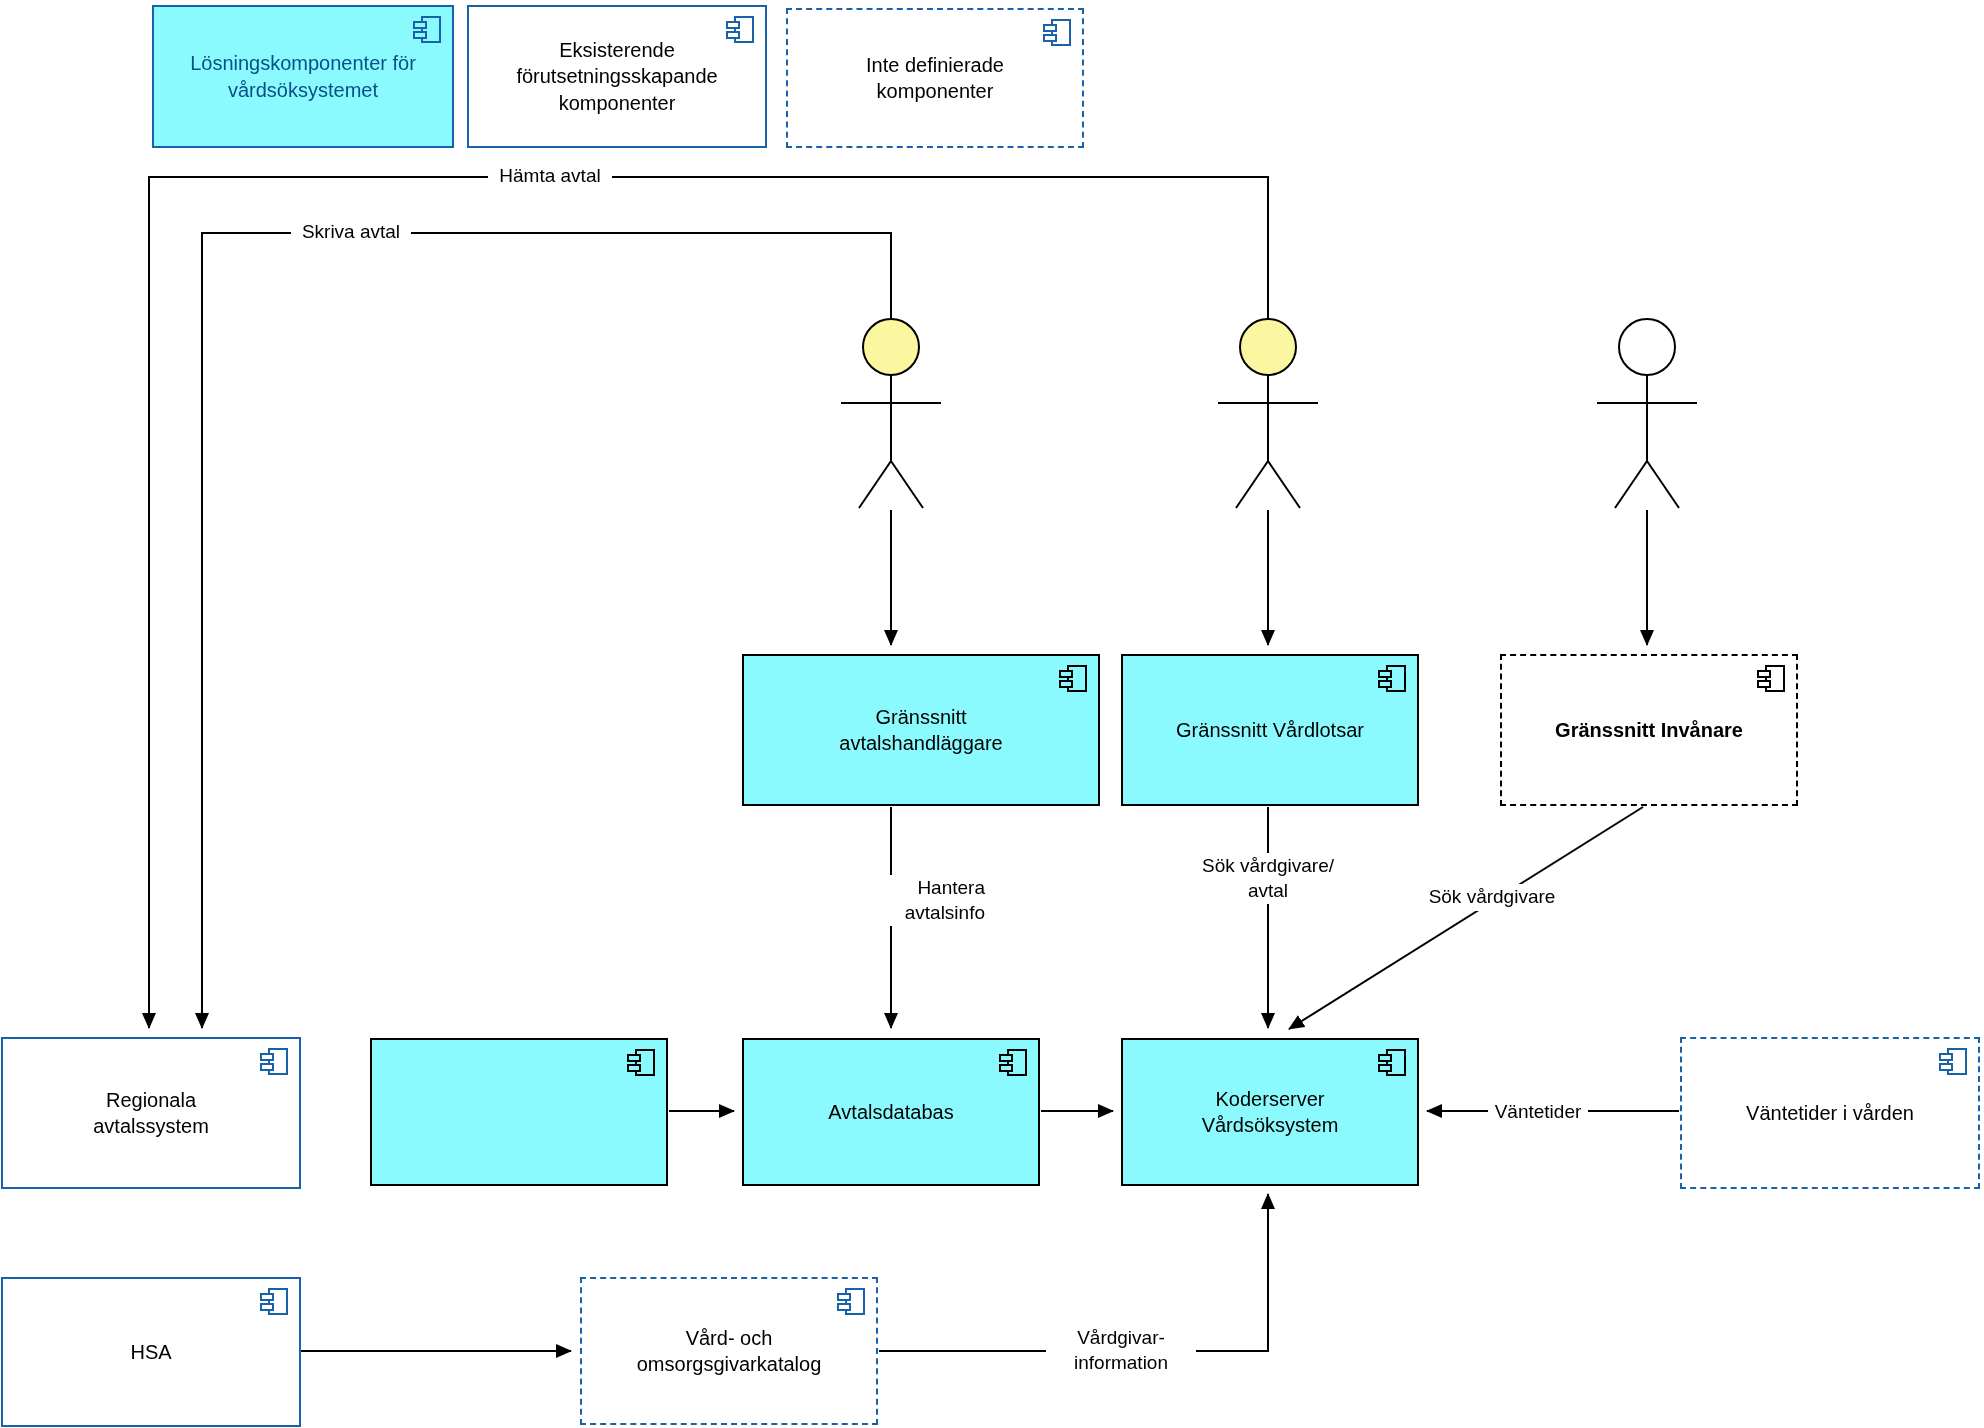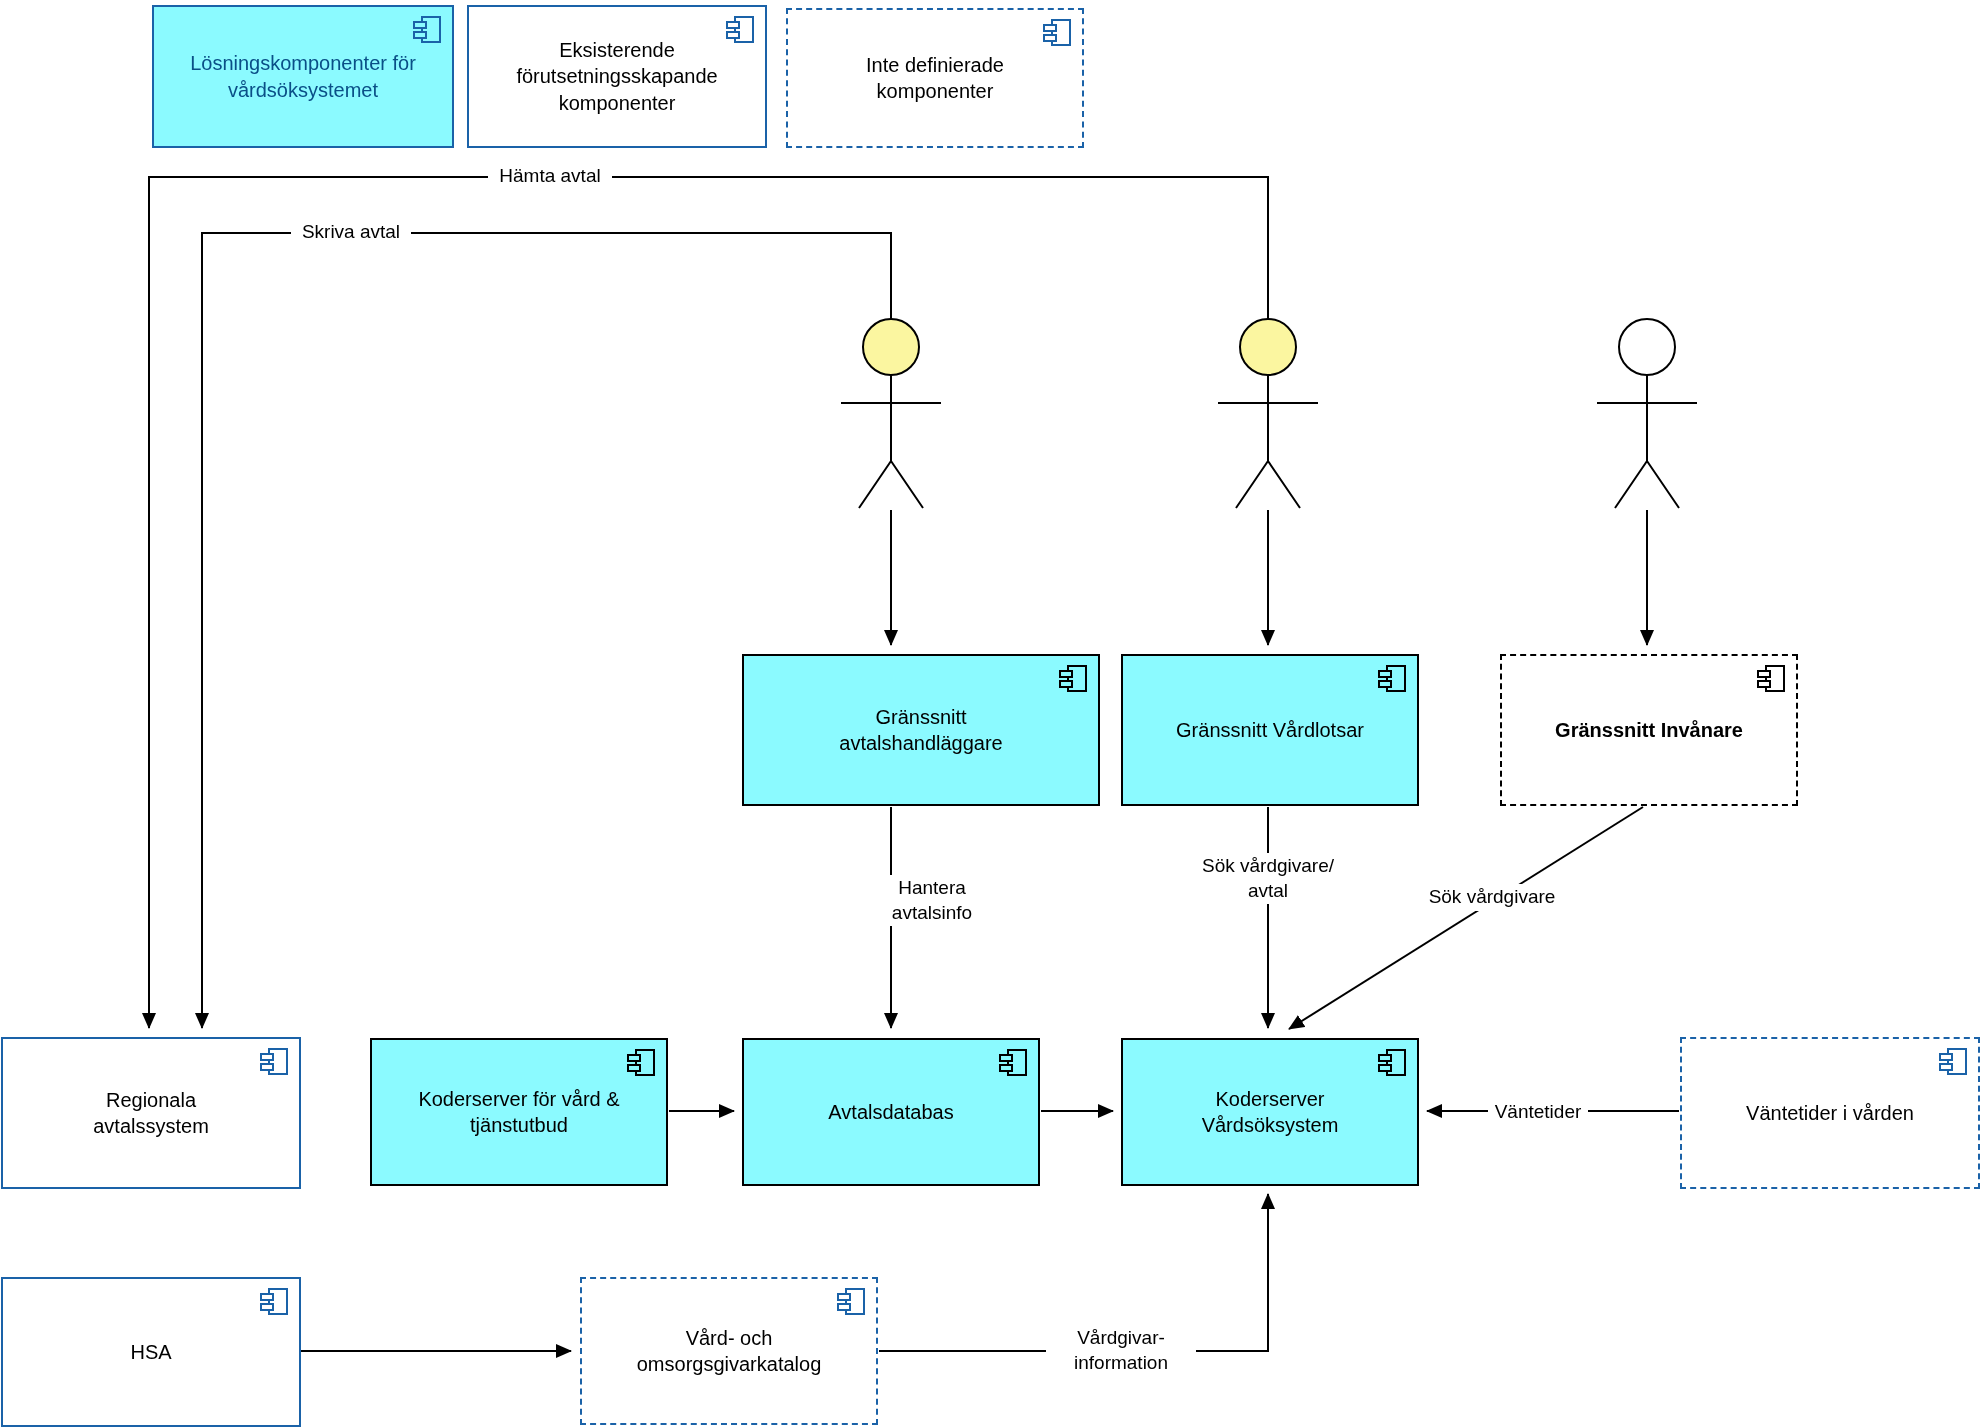--- a/index.html
+++ b/index.html
@@ -97,22 +97,20 @@
     <span class="lbl">Gränssnitt Invånare</span>
   </div>
 
   <div class="box" style="left:1px;top:1037px;width:300px;height:152px;">
     <span class="comp-icon"></span>
     <span class="lbl">Regionala
 avtalssystem</span>
   </div>
   <div class="box cyan bb" style="left:370px;top:1038px;width:298px;height:148px;">
     <span class="comp-icon"></span>
-    <span class="lbl">Koderserver för vård &amp;
-tjänstutbud</span>
   </div>
   <div class="box cyan bb" style="left:742px;top:1038px;width:298px;height:148px;">
     <span class="comp-icon"></span>
     <span class="lbl">Avtalsdatabas</span>
   </div>
   <div class="box cyan bb" style="left:1121px;top:1038px;width:298px;height:148px;">
     <span class="comp-icon"></span>
     <span class="lbl">Koderserver
 Vårdsöksystem</span>
   </div>
@@ -126,21 +124,21 @@
     <span class="lbl">HSA</span>
   </div>
   <div class="box dashed" style="left:580px;top:1277px;width:298px;height:148px;">
     <span class="comp-icon"></span>
     <span class="lbl">Vård- och
 omsorgsgivarkatalog</span>
   </div>
 
   <div class="elabel" style="left:488px;top:163px;width:124px;">Hämta avtal</div>
   <div class="elabel" style="left:291px;top:219px;width:120px;">Skriva avtal</div>
-  <div class="elabel" style="left:852px;top:875px;width:160px;">Hantera
+  <div class="elabel" style="left:829px;top:875px;width:160px;text-align:right;">Hantera
 avtalsinfo</div>
   <div class="elabel" style="left:1188px;top:853px;width:160px;">Sök vårdgivare/
 avtal</div>
   <div class="elabel" style="left:1412px;top:884px;width:160px;">Sök vårdgivare</div>
   <div class="elabel" style="left:1488px;top:1099px;width:100px;">Väntetider</div>
   <div class="elabel" style="left:1046px;top:1325px;width:150px;">Vårdgivar-
 information</div>
 
 </div>
 

